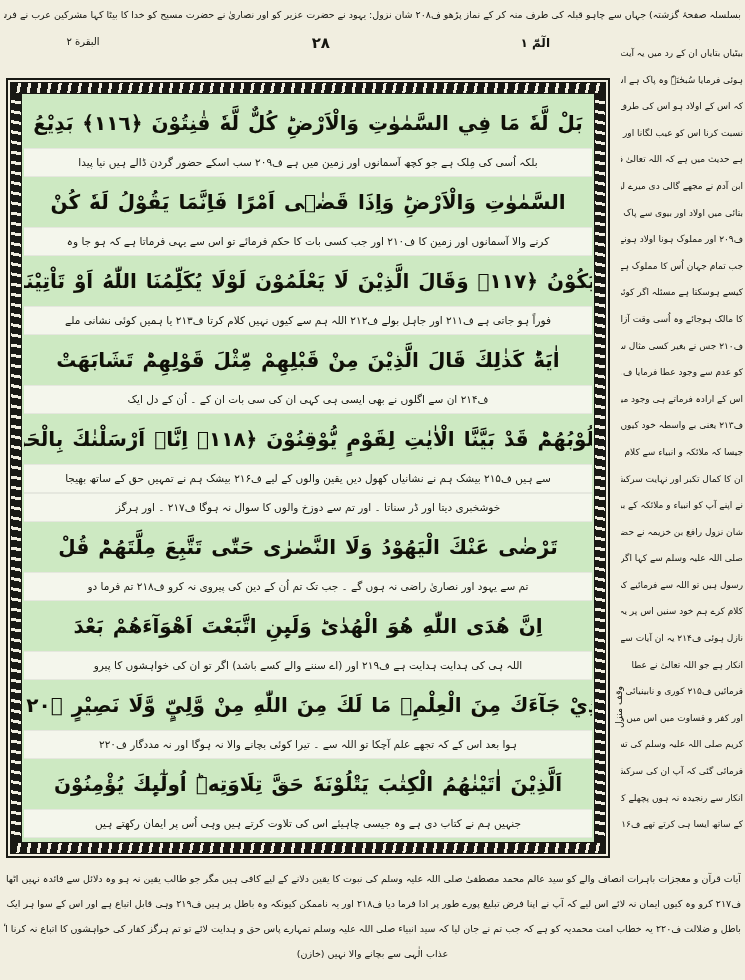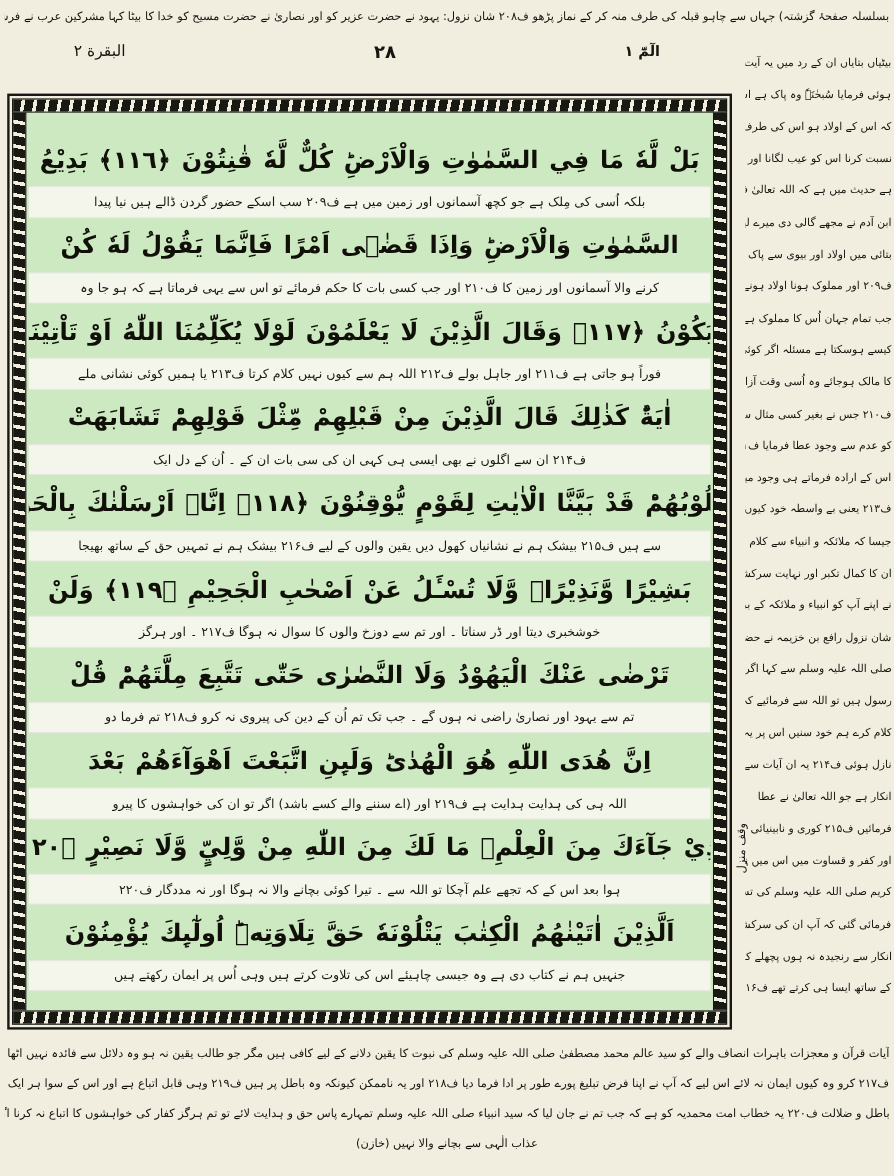--- a/index.html
+++ b/index.html
@@ -22,21 +22,21 @@
   .page{position:absolute;inset:0;}
 
   
   .hdr-line{
     position:absolute;top:5px;left:4px;right:4px;
     font-size:9.5px;line-height:20px;white-space:nowrap;overflow:hidden;
     text-align:center;color:var(--text-ink);
   }
   .surah-label{
     position:absolute;top:36px;left:38px;width:90px;
-    font-size:13px;text-align:center;white-space:nowrap;
+    font-size:10px;text-align:center;white-space:nowrap;
   }
   .page-number{
     position:absolute;top:34px;left:250px;width:80px;
     font-size:15px;font-weight:bold;text-align:right;letter-spacing:2px;
   }
   .juz-marker{
     position:absolute;top:36px;left:470px;width:80px;
     font-size:12px;font-weight:bold;text-align:right;white-space:nowrap;
   }
 
@@ -67,21 +67,21 @@
     flex:0 0 12px;border:1px solid var(--ink);
     background:repeating-linear-gradient(100deg, var(--ink) 0 7px, var(--page-bg) 7px 10px);
   }
   .panel-mid{flex:1;display:flex;min-height:0;}
   .band-v{
     flex:0 0 12px;border:1px solid var(--ink);
     background:repeating-linear-gradient(10deg, var(--ink) 0 7px, var(--page-bg) 7px 10px);
   }
   .rows{
     flex:1;min-width:0;display:flex;flex-direction:column;
-    background:var(--arabic-band);padding:16px 2px;
+    background:var(--arabic-band);padding:4px 2px;justify-content:flex-end;
   }
   .row{
     display:flex;align-items:center;justify-content:center;
     white-space:nowrap;overflow:hidden;min-height:0;
   }
   .row.arabic{
     flex:1.85;
     background:var(--arabic-band);
     font-size:20px;font-weight:bold;color:#101008;
     word-spacing:2px;
@@ -158,21 +158,20 @@
           <div class="row arabic">بَلْ لَّهٗ مَا فِي السَّمٰوٰتِ وَالْاَرْضِؕ كُلٌّ لَّهٗ قٰنِتُوْنَ ﴿١١٦﴾ بَدِيْعُ</div>
           <div class="row urdu">بلکہ اُسی کی مِلک ہے جو کچھ آسمانوں اور زمین میں ہے ف۲۰۹ سب اسکے حضور گردن ڈالے ہیں نیا پیدا</div>
           <div class="row arabic">السَّمٰوٰتِ وَالْاَرْضِؕ وَاِذَا قَضٰۤی اَمْرًا فَاِنَّمَا يَقُوْلُ لَهٗ كُنْ</div>
           <div class="row urdu">کرنے والا آسمانوں اور زمین کا ف۲۱۰ اور جب کسی بات کا حکم فرمائے تو اس سے یہی فرماتا ہے کہ ہو جا وہ</div>
           <div class="row arabic">فَيَكُوْنُ ﴿١١٧﴾ وَقَالَ الَّذِيْنَ لَا يَعْلَمُوْنَ لَوْلَا يُكَلِّمُنَا اللّٰهُ اَوْ تَاْتِيْنَاۤ</div>
           <div class="row urdu">فوراً ہو جاتی ہے ف۲۱۱ اور جاہل بولے ف۲۱۲ اللہ ہم سے کیوں نہیں کلام کرتا ف۲۱۳ یا ہمیں کوئی نشانی ملے</div>
           <div class="row arabic">اٰيَةٌؕ كَذٰلِكَ قَالَ الَّذِيْنَ مِنْ قَبْلِهِمْ مِّثْلَ قَوْلِهِمْؕ تَشَابَهَتْ</div>
           <div class="row urdu">ف۲۱۴ ان سے اگلوں نے بھی ایسی ہی کہی ان کی سی بات ان کے ۔ اُن کے دل ایک</div>
           <div class="row arabic">قُلُوْبُهُمْؕ قَدْ بَيَّنَّا الْاٰيٰتِ لِقَوْمٍ يُّوْقِنُوْنَ ﴿١١٨﴾ اِنَّاۤ اَرْسَلْنٰكَ بِالْحَقِّ</div>
           <div class="row urdu">سے ہیں ف۲۱۵ بیشک ہم نے نشانیاں کھول دیں یقین والوں کے لیے ف۲۱۶ بیشک ہم نے تمہیں حق کے ساتھ بھیجا</div>
-          <div class="row arabic">بَشِيْرًا وَّنَذِيْرًاۙ وَّلَا تُسْـَٔلُ عَنْ اَصْحٰبِ الْجَحِيْمِ ﴿١١٩﴾ وَلَنْ</div>
           <div class="row urdu">خوشخبری دیتا اور ڈر سناتا ۔ اور تم سے دوزخ والوں کا سوال نہ ہوگا ف۲۱۷ ۔ اور ہرگز</div>
           <div class="row arabic">تَرْضٰی عَنْكَ الْيَهُوْدُ وَلَا النَّصٰرٰی حَتّٰی تَتَّبِعَ مِلَّتَهُمْؕ قُلْ</div>
           <div class="row urdu">تم سے یہود اور نصاریٰ راضی نہ ہوں گے ۔ جب تک تم اُن کے دین کی پیروی نہ کرو ف۲۱۸ تم فرما دو</div>
           <div class="row arabic">اِنَّ هُدَی اللّٰهِ هُوَ الْهُدٰیؕ وَلَىِٕنِ اتَّبَعْتَ اَهْوَآءَهُمْ بَعْدَ</div>
           <div class="row urdu">اللہ ہی کی ہدایت ہدایت ہے ف۲۱۹ اور (اے سننے والے کسے باشد) اگر تو ان کی خواہشوں کا پیرو</div>
           <div class="row arabic">الَّذِيْ جَآءَكَ مِنَ الْعِلْمِۙ مَا لَكَ مِنَ اللّٰهِ مِنْ وَّلِيٍّ وَّلَا نَصِيْرٍ ﴿١٢٠﴾</div>
           <div class="row urdu">ہوا بعد اس کے کہ تجھے علم آچکا تو اللہ سے ۔ تیرا کوئی بچانے والا نہ ہوگا اور نہ مددگار ف۲۲۰</div>
           <div class="row arabic">اَلَّذِيْنَ اٰتَيْنٰهُمُ الْكِتٰبَ يَتْلُوْنَهٗ حَقَّ تِلَاوَتِهٖؕ اُولٰٓىِٕكَ يُؤْمِنُوْنَ</div>
           <div class="row urdu">جنہیں ہم نے کتاب دی ہے وہ جیسی چاہیئے اس کی تلاوت کرتے ہیں وہی اُس پر ایمان رکھتے ہیں</div>
         </div>

